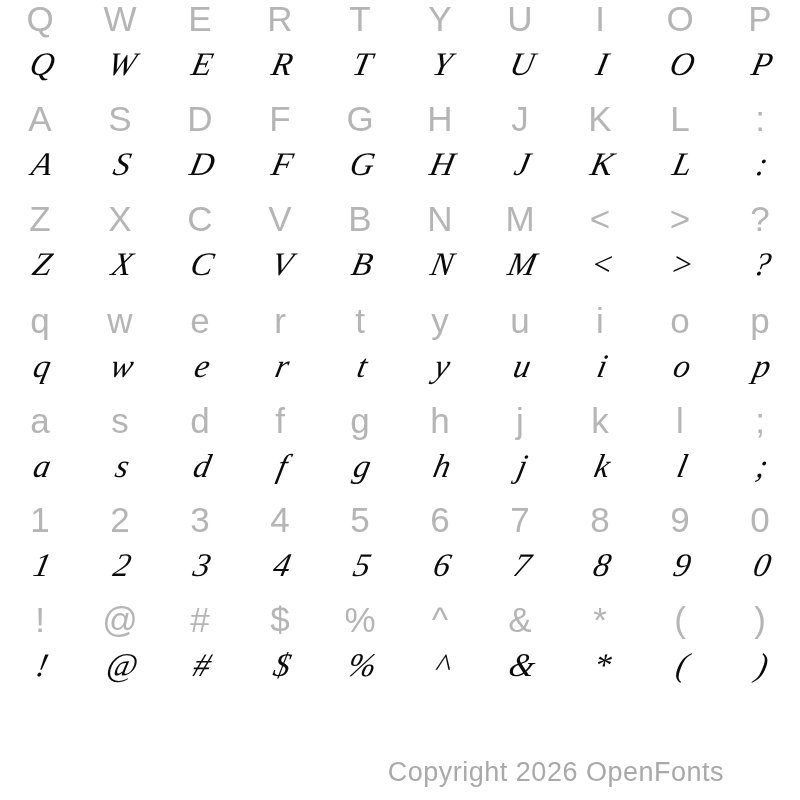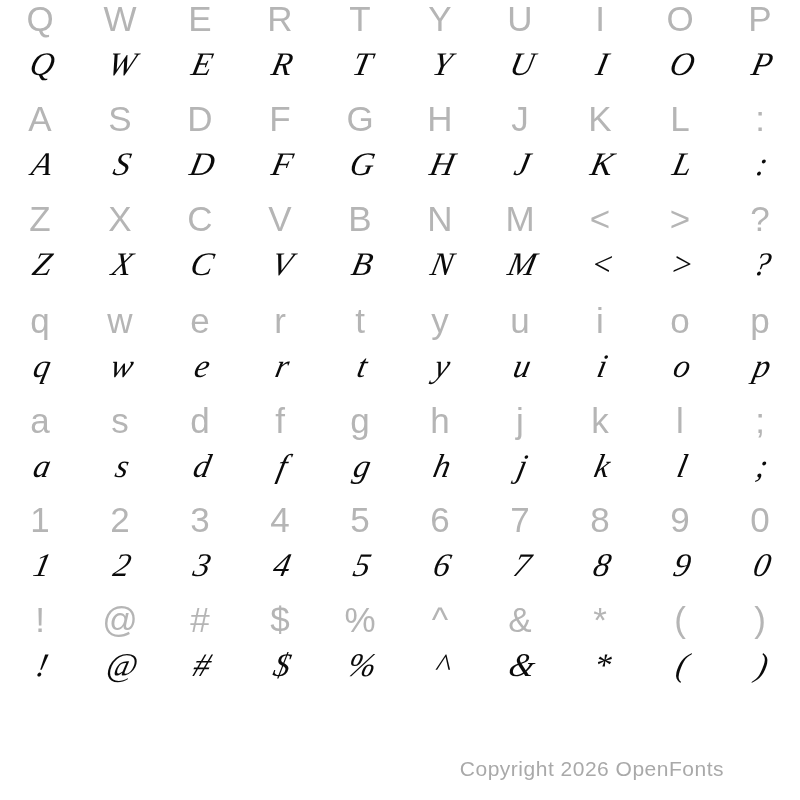--- a/index.html
+++ b/index.html
@@ -45,21 +45,21 @@
     font-weight: 400;
     color: #0a0a0a;
     transform: skewX(-12deg);
     transform-origin: 50% 80%;
   }
   #copyright {
     position: absolute;
     top: 757px;
     right: 76px;
     font-family: "Liberation Sans", sans-serif;
-    font-size: 21px;
+    font-size: 27px;
     color: #a9a9a9;
     letter-spacing: 0.5px;
   }
 </style>
 </head>
 <body>
 
 <div id="stage">
   <div id="grid">
       <div class="char-row row-reference" style="top: 0px;">

